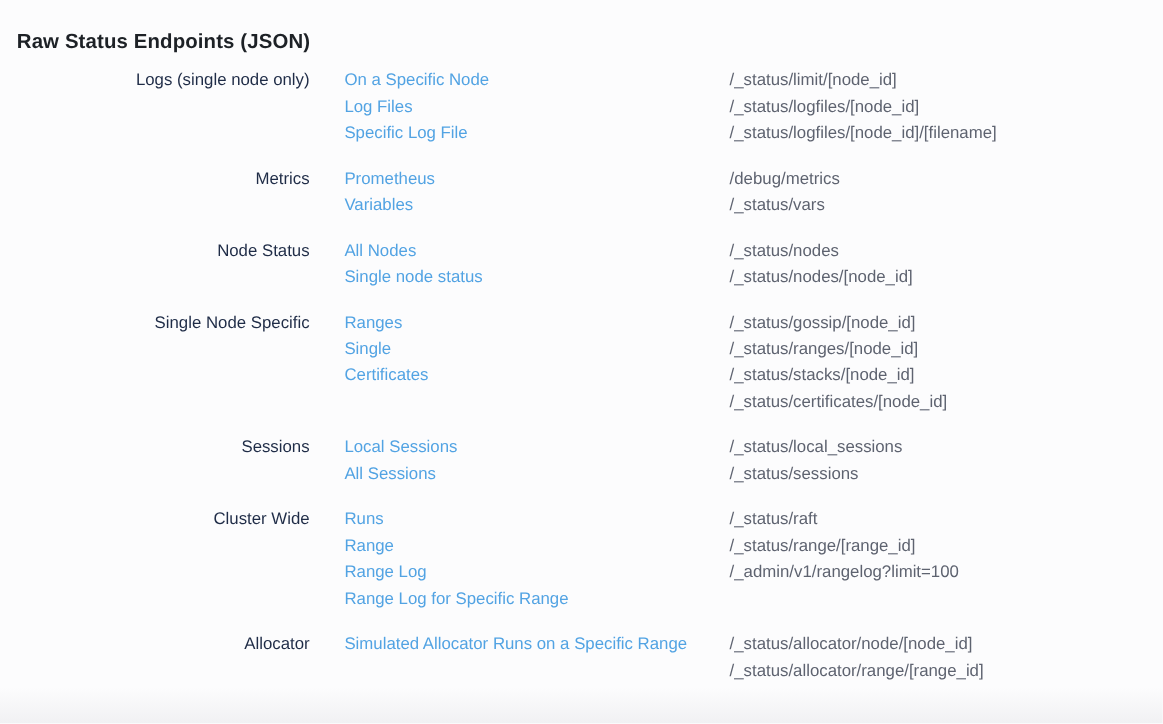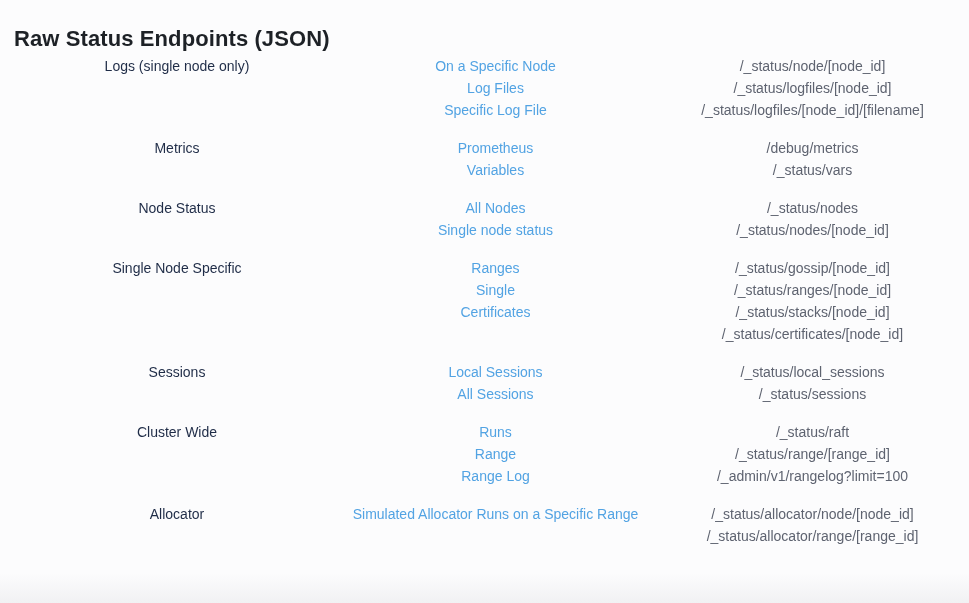--- a/index.html
+++ b/index.html
@@ -14,44 +14,43 @@
     overflow: hidden;
     background: var(--background, #fcfcfd);
     font-family: "Liberation Sans", sans-serif;
     font-size: 14px;
     line-height: 22px;
   }
   .page-title {
     position: absolute;
     left: 14px;
     top: 12px;
-    font-size: 22px;
+    font-size: 17px;
     line-height: 24px;
     font-weight: bold;
     color: var(--title, #1d2126);
     letter-spacing: 0.1px;
   }
   .endpoint-table {
     position: absolute;
     left: 0;
     top: 55px;
     right: 0;
   }
   .group {
     display: flex;
     align-items: flex-start;
     margin-bottom: 16px;
   }
-  .col { line-height: 22px; text-align: center; }
+  .col { line-height: 22px; }
   .category {
     width: 258px;
     flex: 0 0 258px;
-    text-align: center;
+    text-align: right;
     color: var(--category, #1f2c47);
-    margin-left: 48px;
   }
   .links {
     margin-left: 29px;
     width: 321px;
     flex: 0 0 321px;
   }
   .paths {
     flex: 1 1 auto;
     color: var(--path, #5e6370);
   }
@@ -81,21 +80,21 @@
   <div class="group">
     <div class="col category">Logs (single node only)</div>
     <div class="col links">
   <a class="endpoint-link">On a Specific Node</a>
 
   <a class="endpoint-link">Log Files</a>
 
   <a class="endpoint-link">Specific Log File</a>
 </div>
     <div class="col paths">
-  <div class="endpoint-path">/_status/node/[node_id]</div>
+  <div class="endpoint-path">/_status/limit/[node_id]</div>
 
   <div class="endpoint-path">/_status/logfiles/[node_id]</div>
 
   <div class="endpoint-path">/_status/logfiles/[node_id]/[filename]</div>
 </div>
   </div>
 
   <div class="group">
     <div class="col category">Metrics</div>
     <div class="col links">
@@ -161,20 +160,21 @@
 
   <div class="group">
     <div class="col category">Cluster Wide</div>
     <div class="col links">
   <a class="endpoint-link">Runs</a>
 
   <a class="endpoint-link">Range</a>
 
   <a class="endpoint-link">Range Log</a>
 
+  <a class="endpoint-link">Range Log for Specific Range</a>
 </div>
     <div class="col paths">
   <div class="endpoint-path">/_status/raft</div>
 
   <div class="endpoint-path">/_status/range/[range_id]</div>
 
   <div class="endpoint-path">/_admin/v1/rangelog?limit=100</div>
 
 </div>
   </div>

